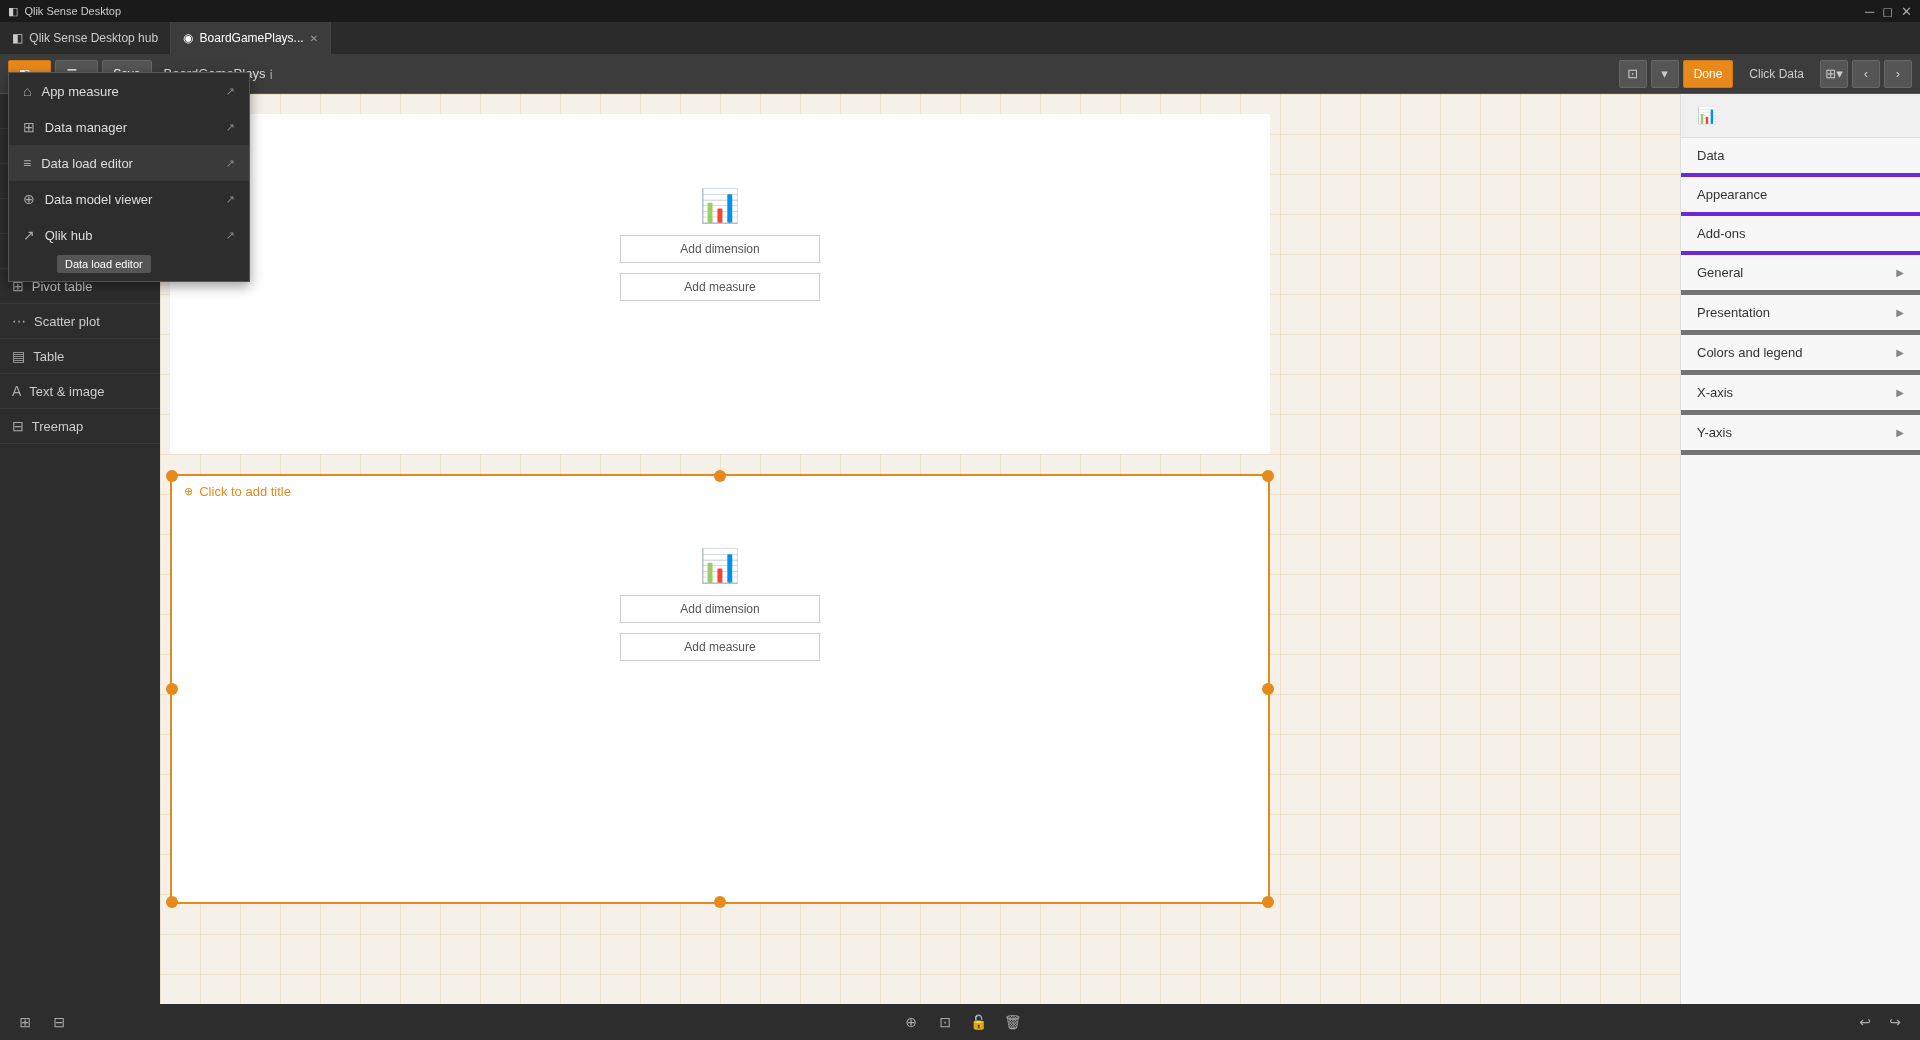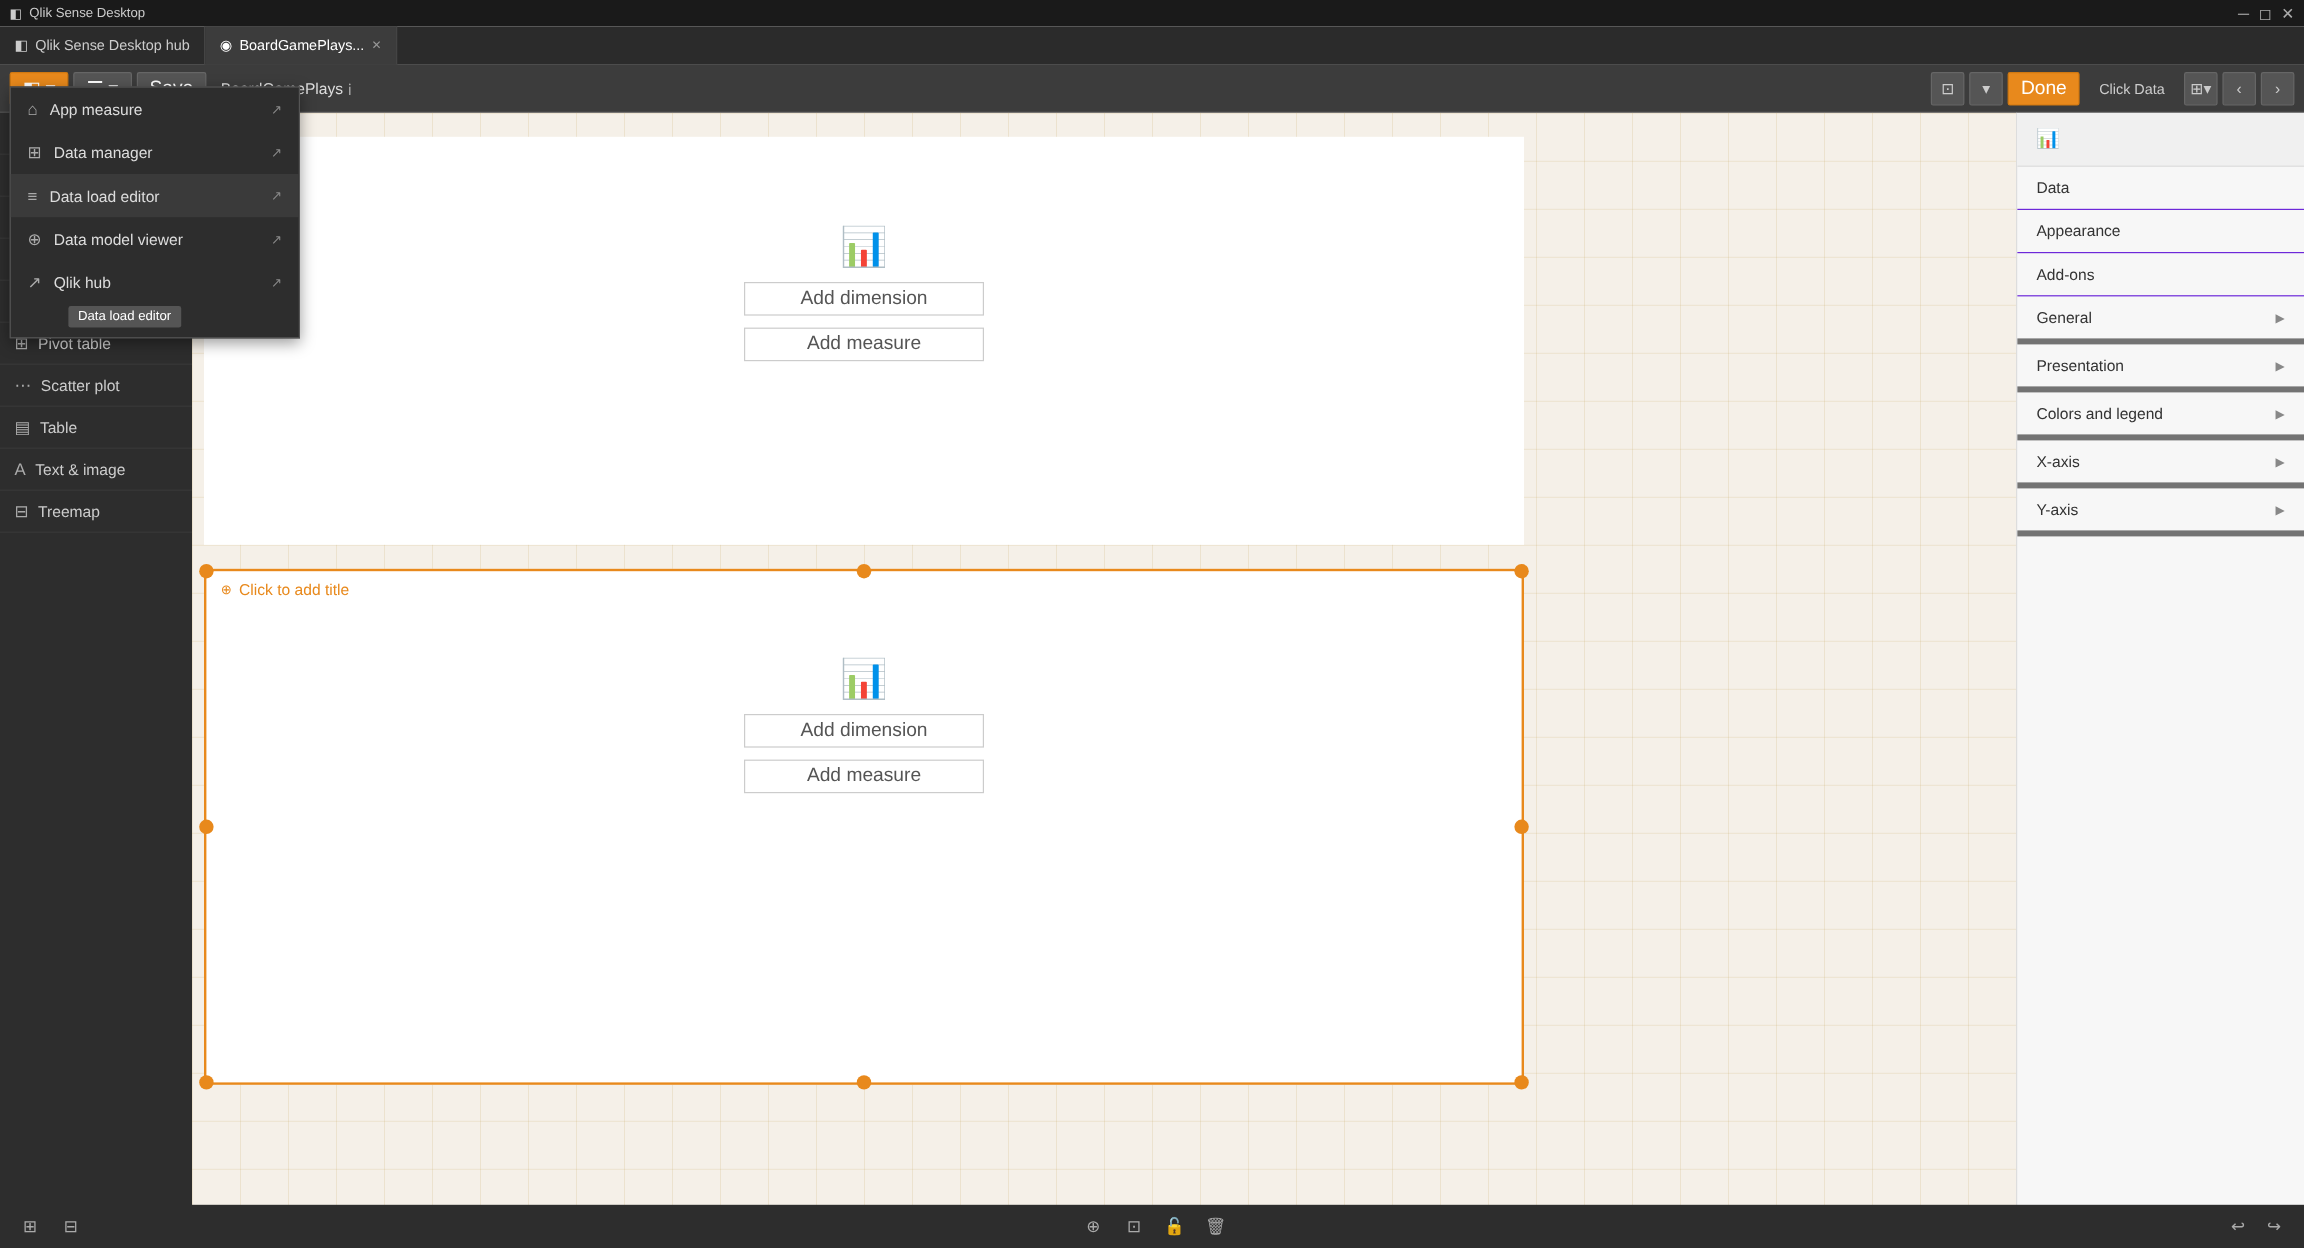--- a/index.html
+++ b/index.html
@@ -52,21 +52,21 @@
       padding: 0 8px;
       gap: 4px;
       border-bottom: 1px solid #555;
     }
     .toolbar-btn {
       height: 28px;
       padding: 0 10px;
       background: #555;
       border: 1px solid #666;
       color: #fff;
-      font-size: 16px;
+      font-size: 12px;
       cursor: pointer;
       display: flex;
       align-items: center;
       gap: 4px;
       border-radius: 2px;
     }
     .toolbar-btn.done {
       background: #e8891c;
       border-color: #d07810;
       color: #fff;
@@ -170,21 +170,21 @@
     .chart-icon {
       font-size: 32px;
       color: #aaa;
     }
     .add-btn {
       width: 200px;
       height: 28px;
       background: #fff;
       border: 1px solid #ccc;
       color: #555;
-      font-size: 16px;
+      font-size: 12px;
       cursor: pointer;
       display: flex;
       align-items: center;
       justify-content: center;
     }
 
     
     .handle {
       position: absolute;
       width: 12px;
@@ -217,21 +217,21 @@
       gap: 8px;
       border-bottom: 1px solid #ddd;
       background: #f0f0f0;
     }
     .right-panel-header .bar-icon {
       color: #555;
       font-size: 16px;
     }
     .panel-section {
       padding: 10px 16px;
-      border-bottom: 1px solid #6d28d9;
+      border-bottom: 4px solid #6d28d9;
       cursor: pointer;
       display: flex;
       align-items: center;
       justify-content: space-between;
       font-size: 13px;
       color: #333;
     }
     .panel-section-expandable {
       padding: 10px 16px;
       border-bottom: 5px solid #737373;

